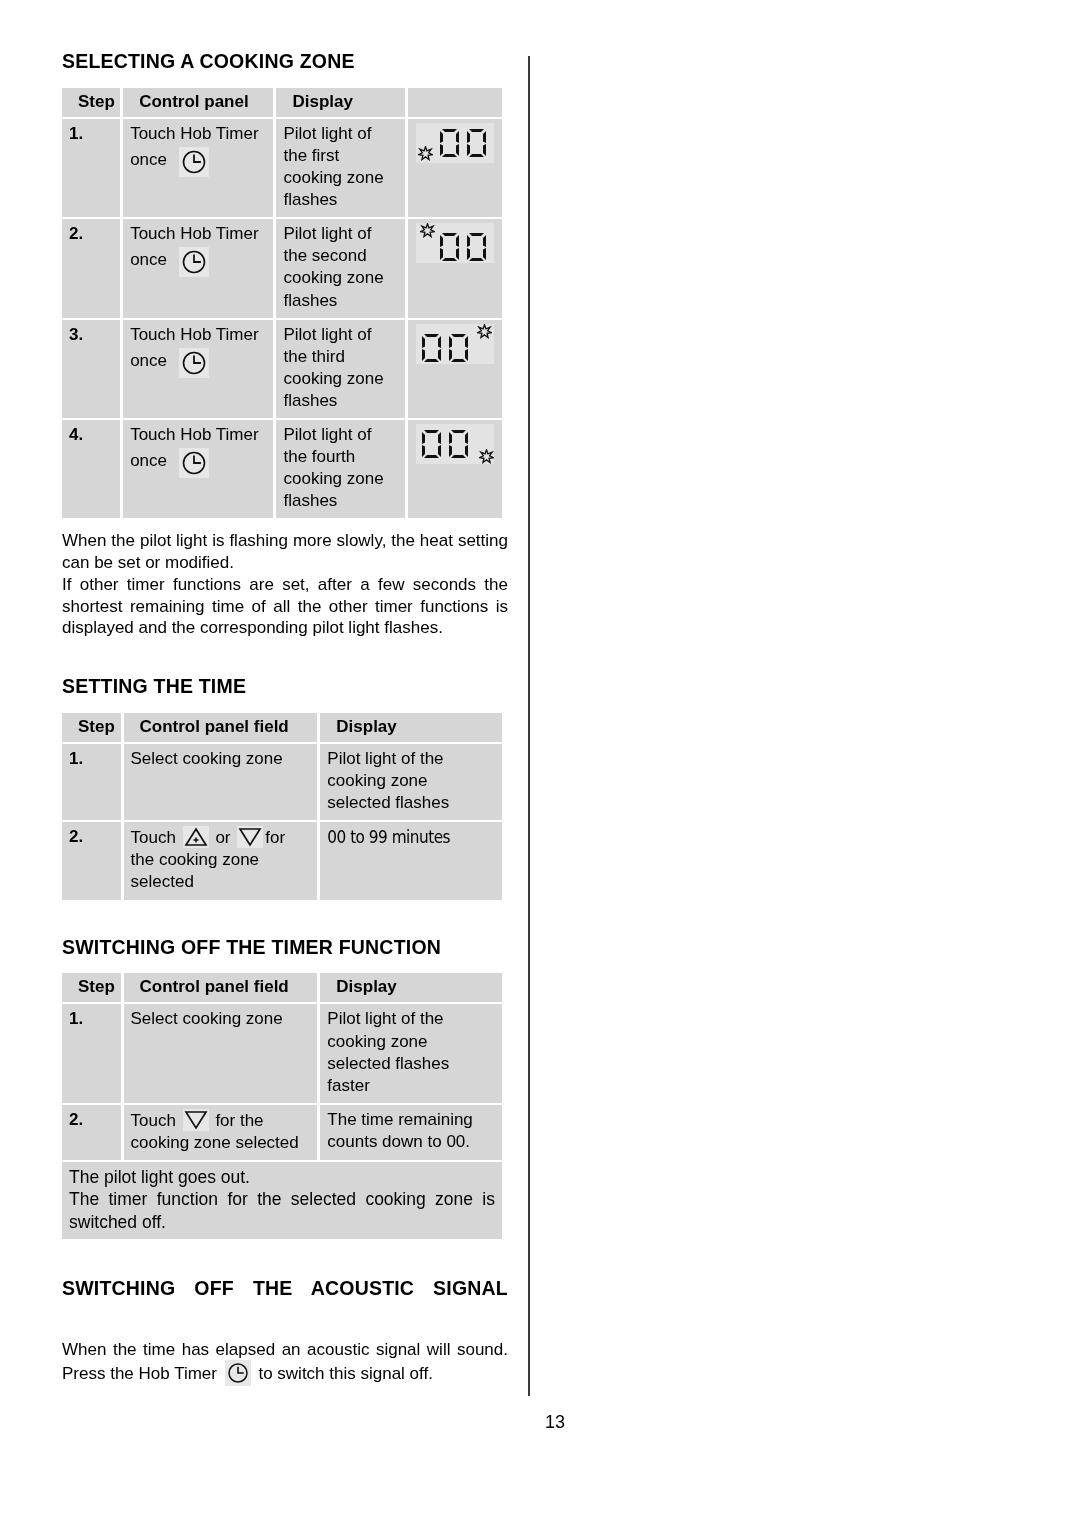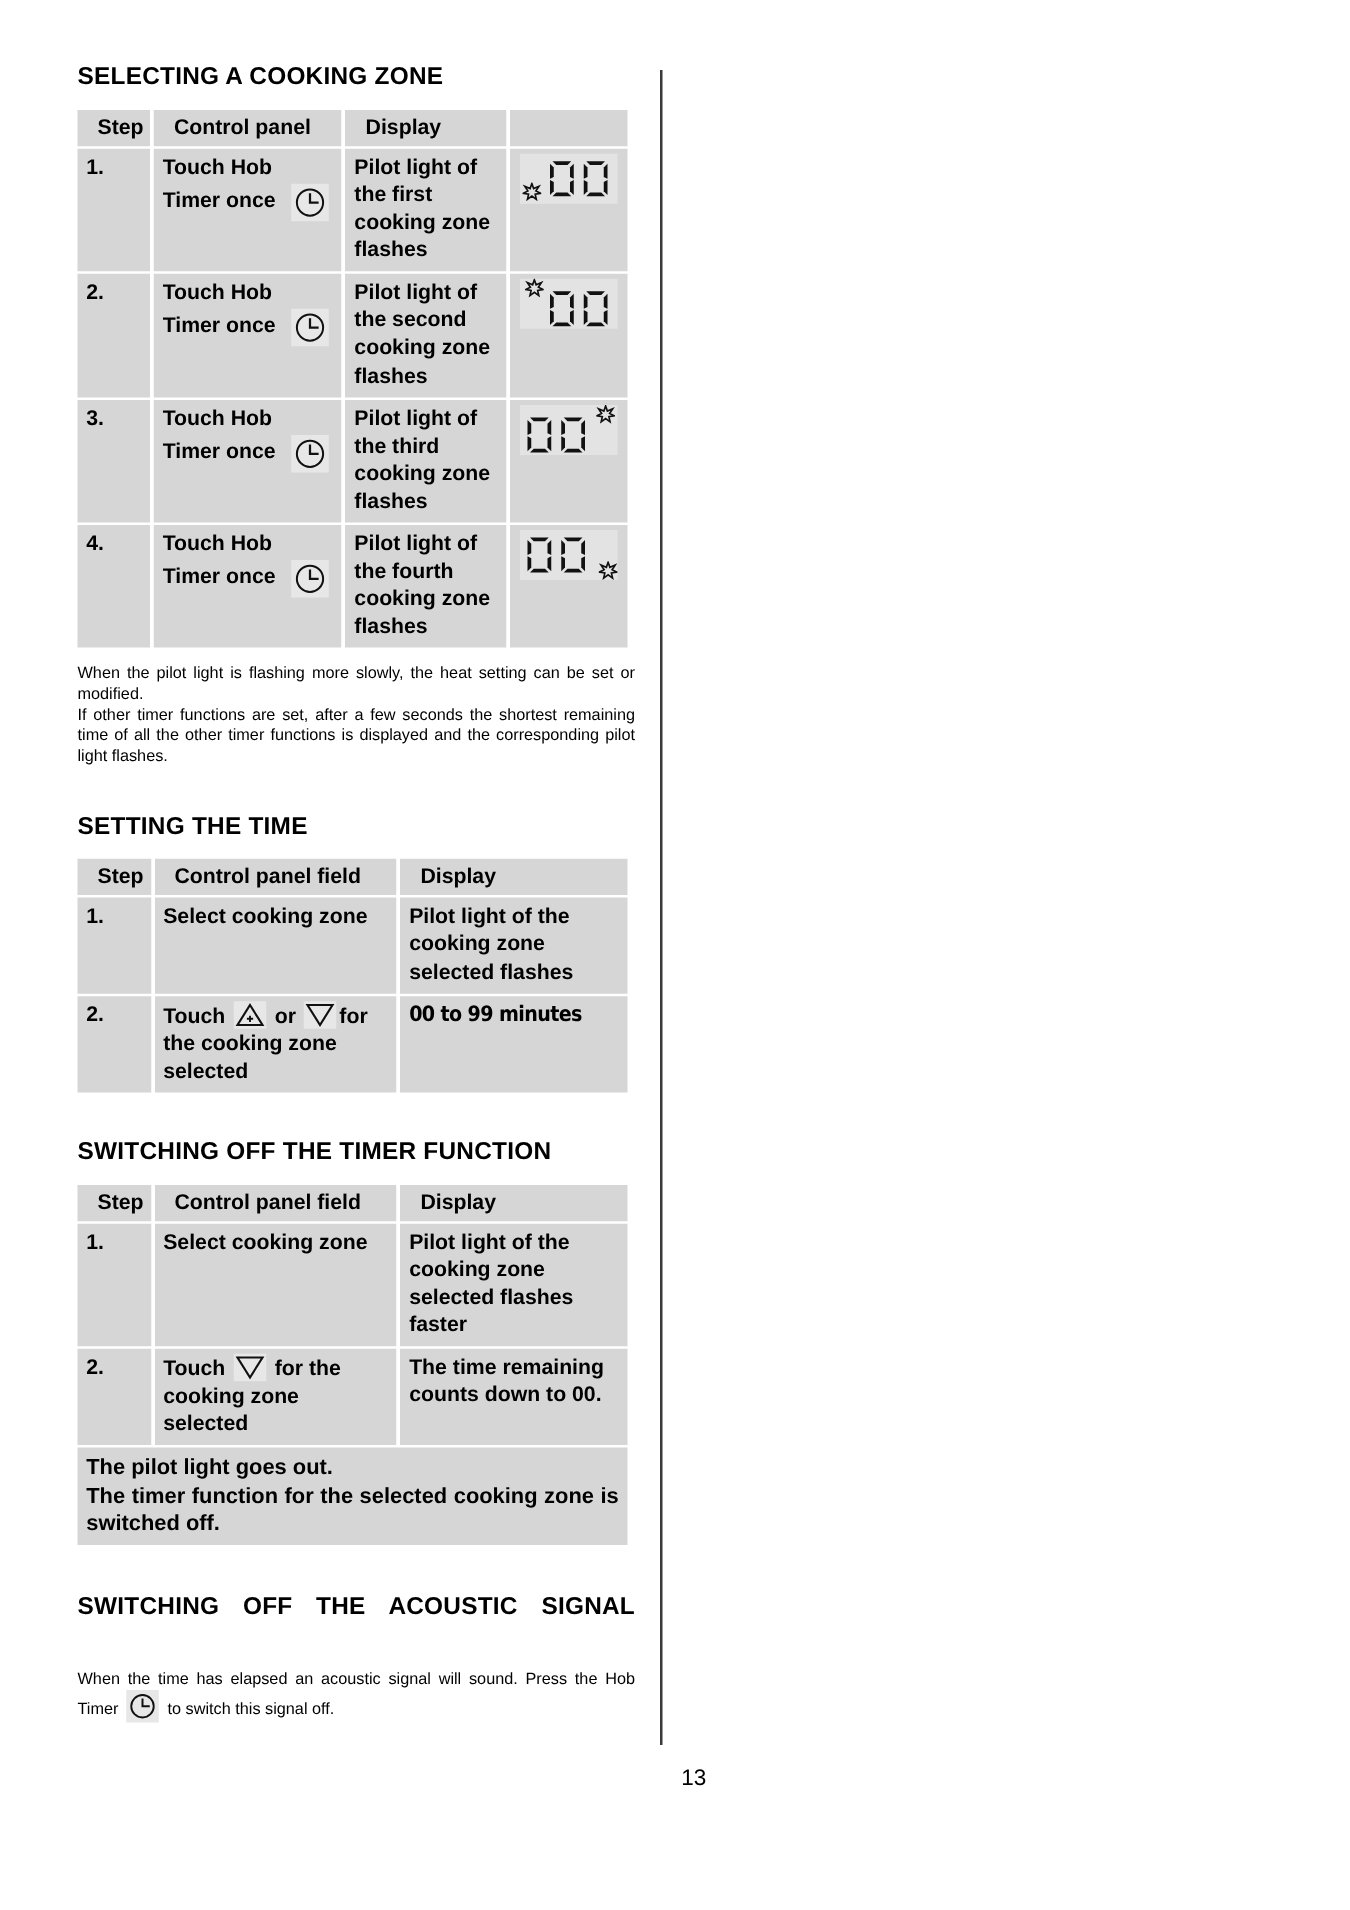--- a/index.html
+++ b/index.html
@@ -65,21 +65,21 @@
     margin: 0 0 0 -3px;
     table-layout: fixed;
   }
   .tbl td, .tbl th {
     background: #d6d6d6;
     vertical-align: top;
     padding: 4px 7px 6px 7px;
     font-size: 17px;
     line-height: 1.30;
     text-align: left;
-    font-weight: bold;
+    font-weight: normal;
   }
   .tbl th {
     font-weight: bold;
     padding-top: 3px;
     padding-bottom: 4px;
     padding-left: 16px;
   }
   .tbl td.step, .tbl th.step { font-weight: bold; }
 
   
@@ -151,21 +151,21 @@
     width: 15px; height: 15px;
     line-height: 0;
   }
   .star.bl { left: 2px;  bottom: 2px; }
   .star.tl { left: 4px;  top: 0px; }
   .star.tr { right: 2px; top: 0px; }
   .star.br { right: 0px; bottom: 0px; }
 
   
   p.body {
-    font-size: 13px;
+    font-size: 17px;
     line-height: 1.28;
     margin: 0;
     text-align: justify;
   }
   .para-block { margin: 10px 0 0 0; }
   .para-block p.body + p.body { margin-top: 0; }
 
   .note-cell p {
     margin: 0;
     font-size: 17.5px;

